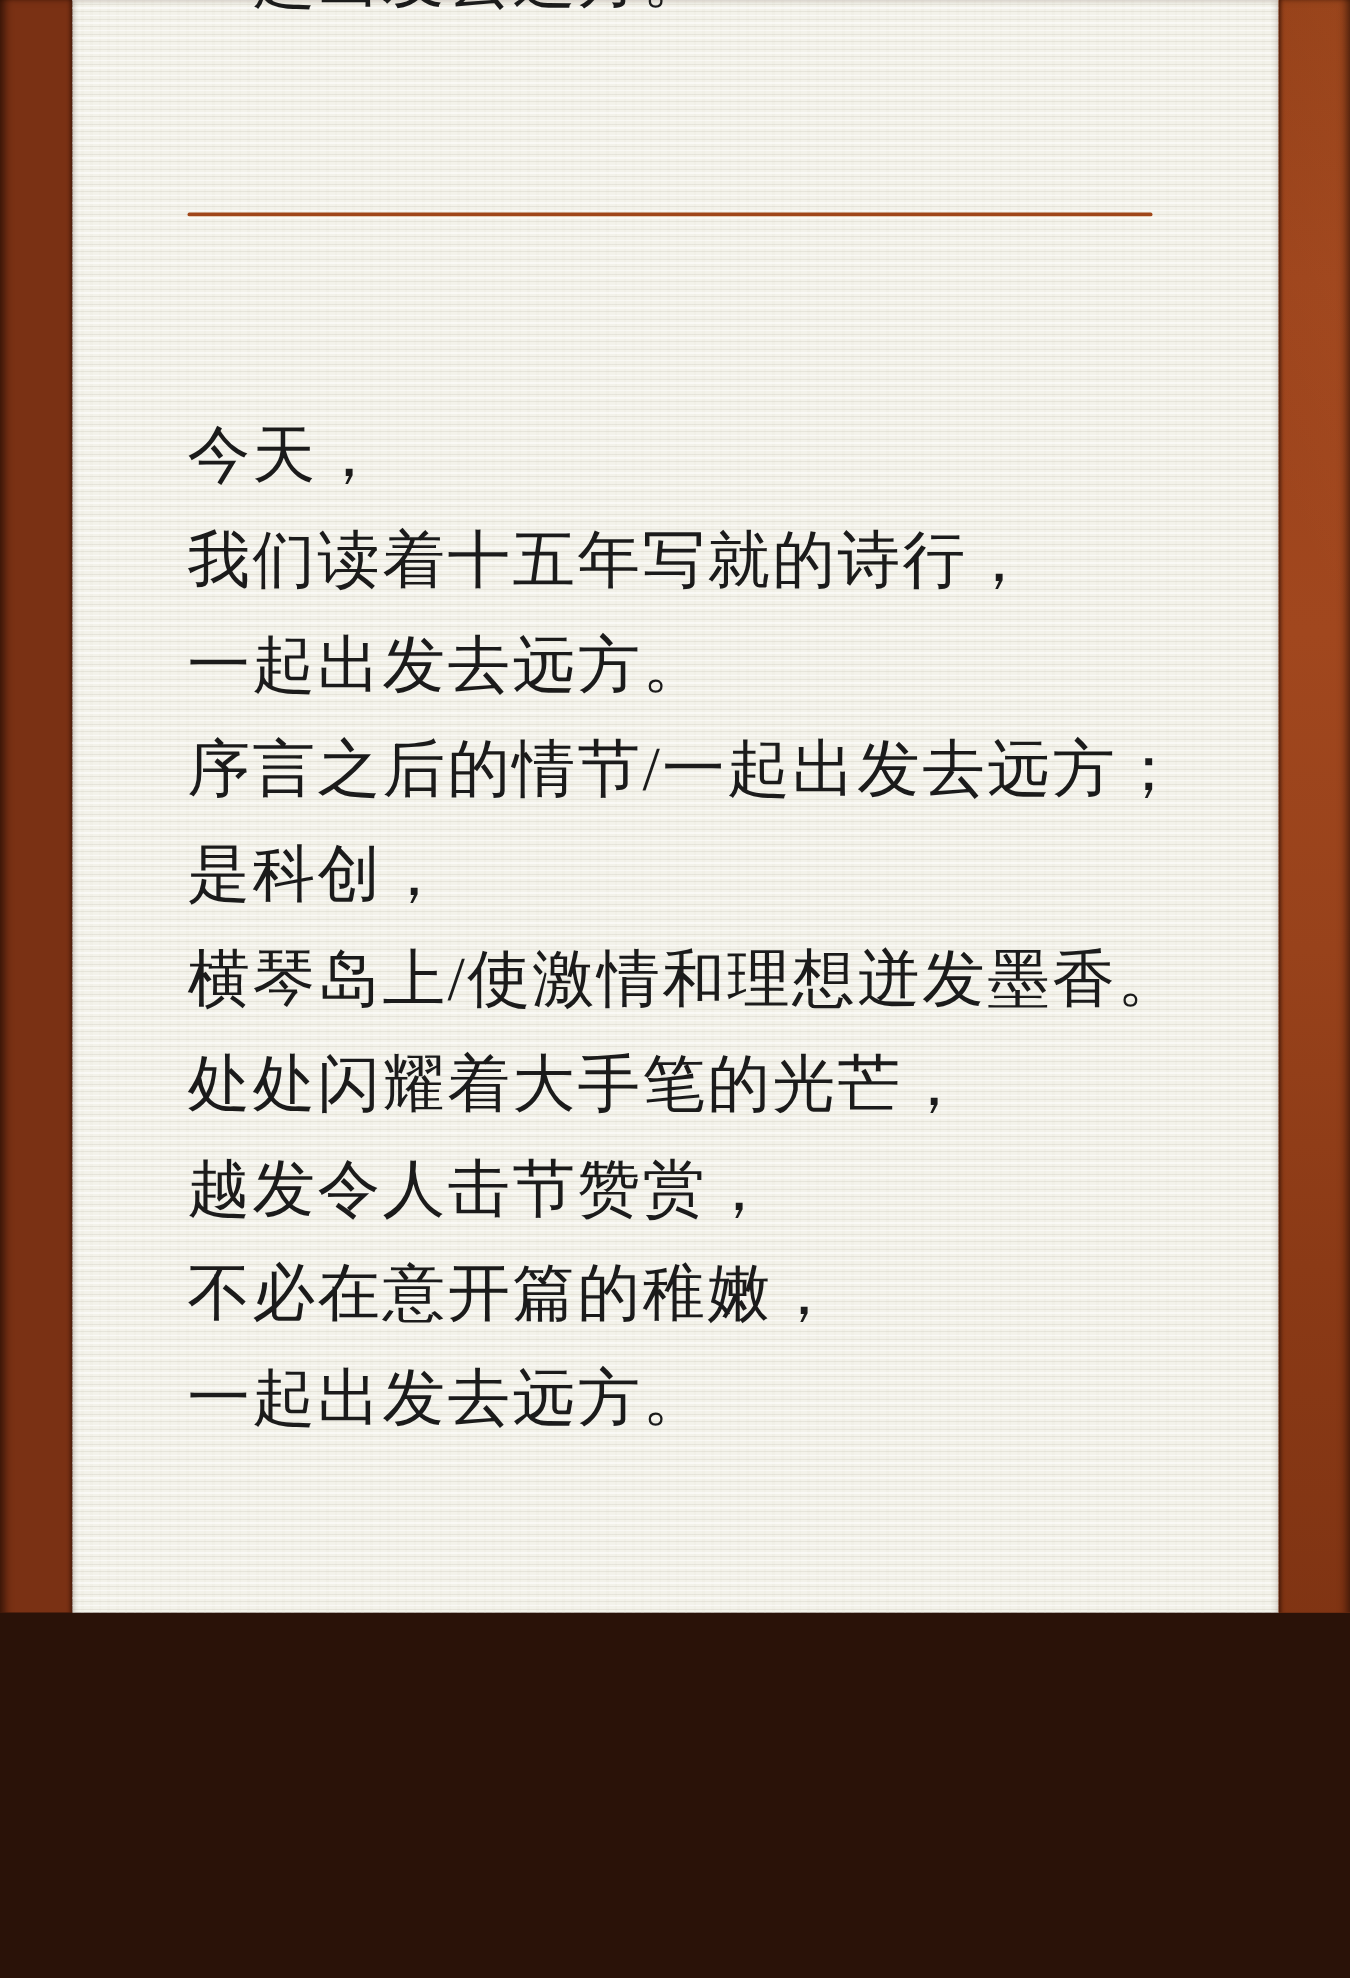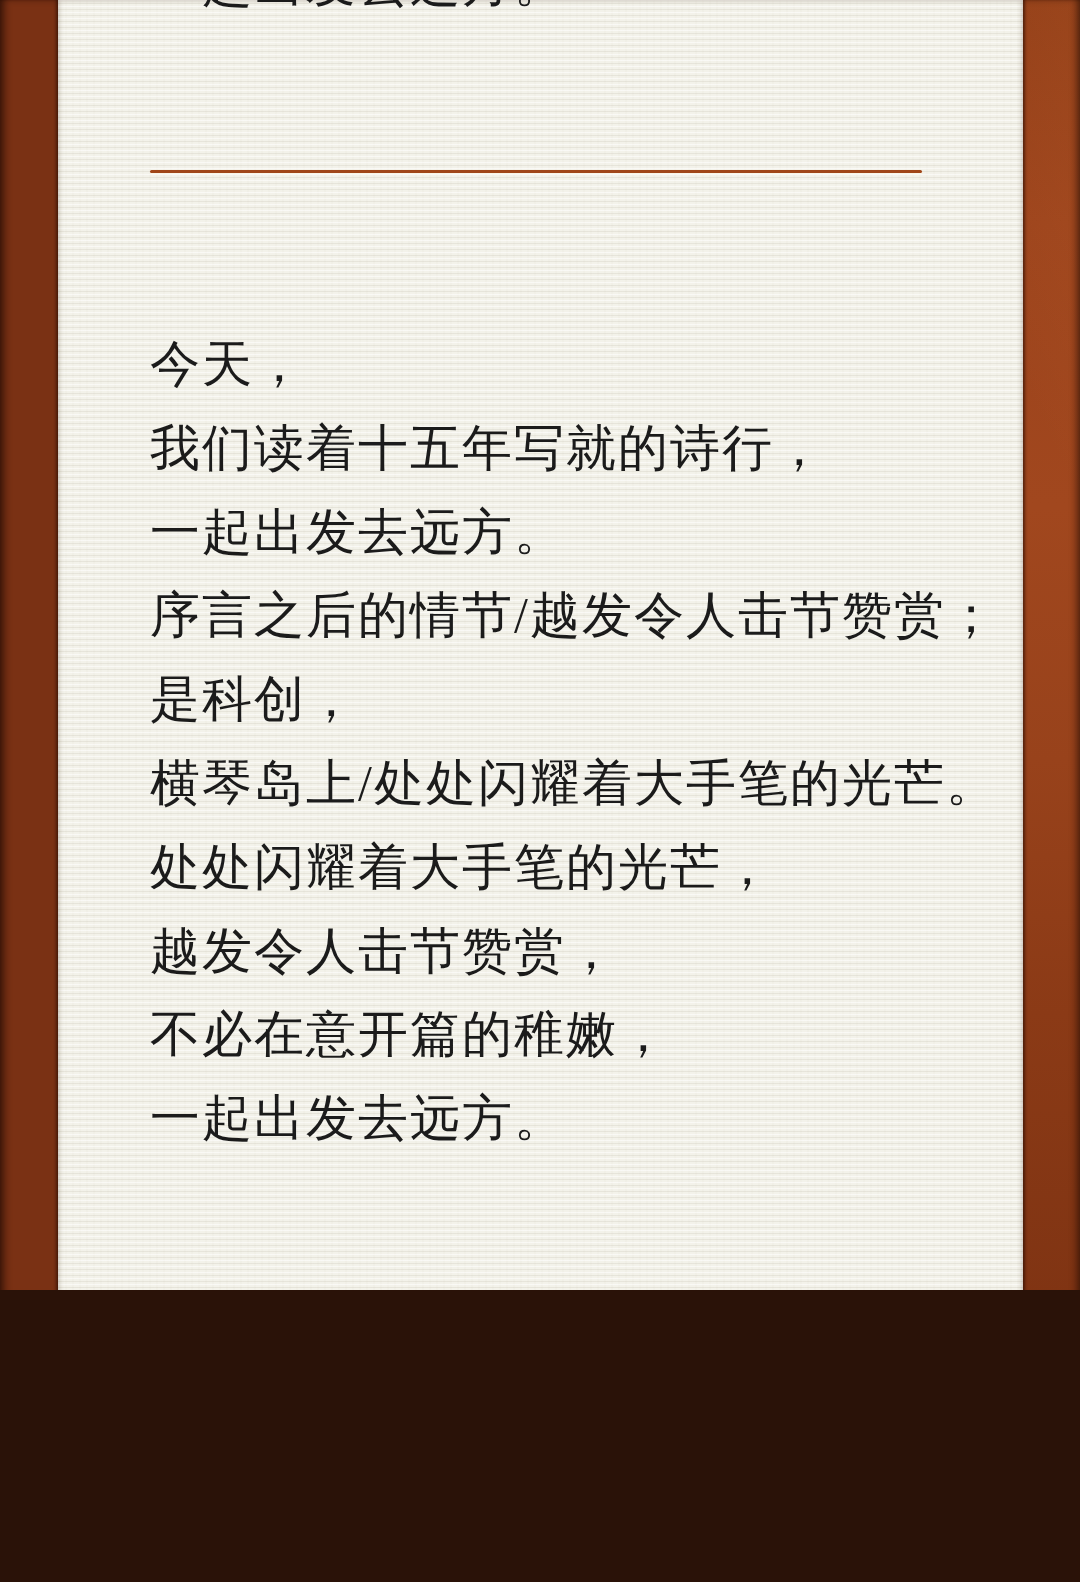--- a/index.html
+++ b/index.html
@@ -106,23 +106,23 @@
   <div class="paper">
 
     <div class="cjk top-partial">一起出发去远方。</div>
 
     <div class="divider"></div>
 
     <div class="poem">
       <div class="cjk poem-line">今天，</div>
       <div class="cjk poem-line">我们读着十五年写就的诗行，</div>
       <div class="cjk poem-line">一起出发去远方。</div>
-      <div class="cjk poem-line">序言之后的情节/越发令人击节赞赏；</div>
+      <div class="cjk poem-line">序言之后的情节/一起出发去远方；</div>
       <div class="cjk poem-line">是科创，</div>
-      <div class="cjk poem-line">横琴岛上/处处闪耀着大手笔的光芒。</div>
+      <div class="cjk poem-line">横琴岛上/使激情和理想迸发墨香。</div>
       <div class="cjk poem-line">处处闪耀着大手笔的光芒，</div>
       <div class="cjk poem-line">越发令人击节赞赏，</div>
       <div class="cjk poem-line">不必在意开篇的稚嫩，</div>
       <div class="cjk poem-line">一起出发去远方。</div>
     </div>
 
     <div class="paper-bottom-edge"></div>
   </div>
 
   <div class="border-right"></div>

